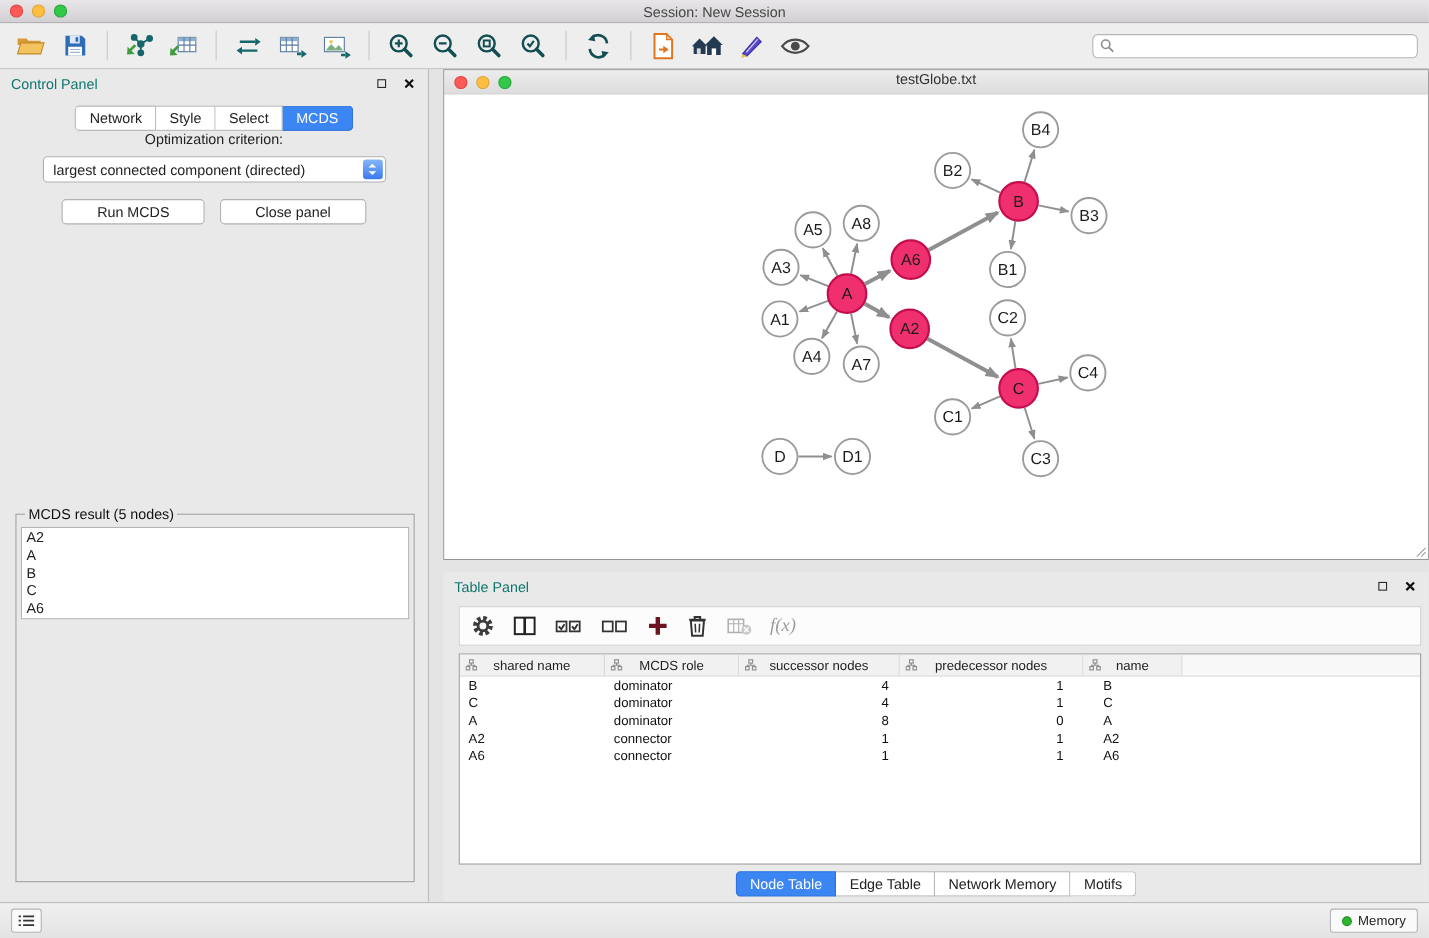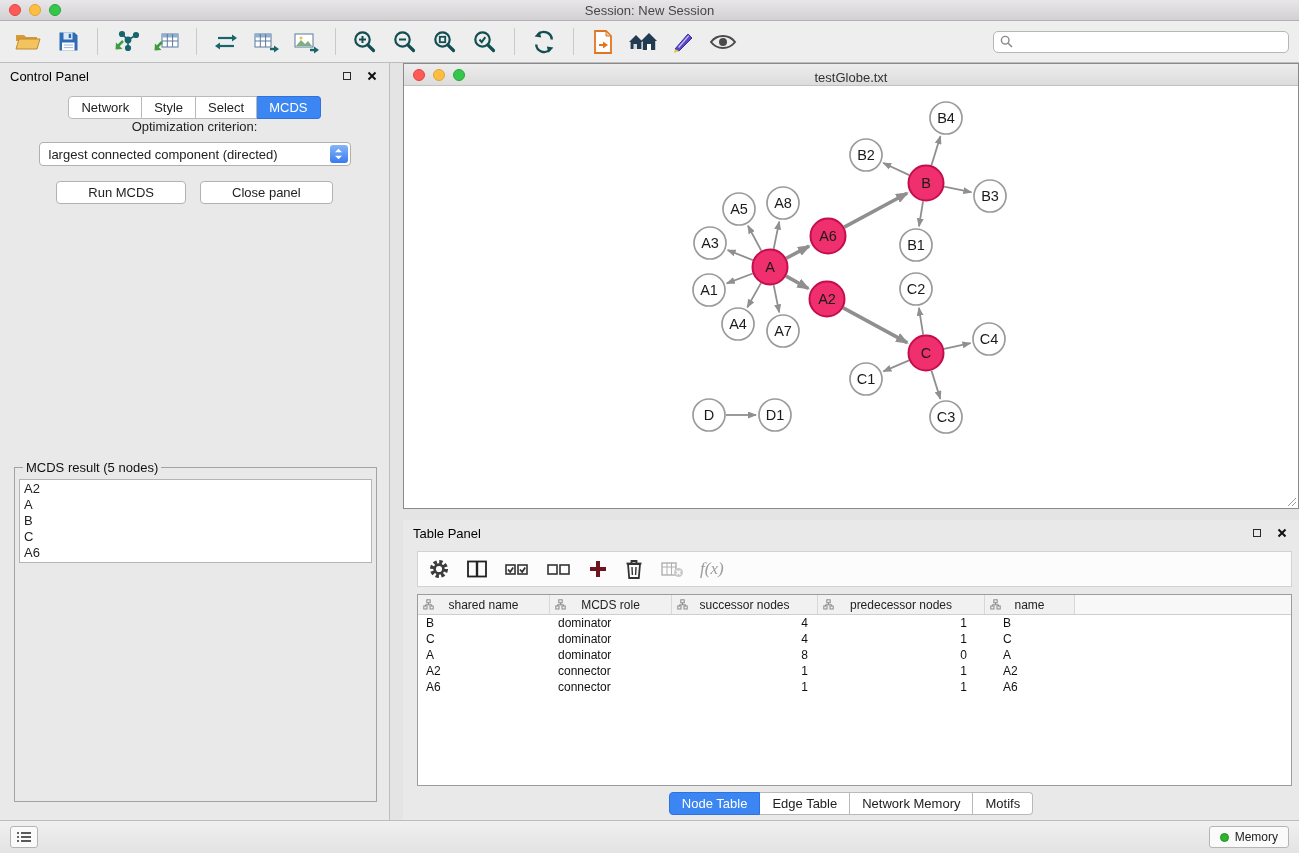--- a/index.html
+++ b/index.html
@@ -16,42 +16,42 @@
 
 .toolbar{height:42px;background:#eeeeee;border-bottom:1px solid #bdbdbd;display:flex;align-items:center;padding:0 10px;gap:4px}
 .tbtn{width:36px;height:34px;display:flex;align-items:center;justify-content:center;border-radius:4px;cursor:default}
 .tsep{width:1px;height:27px;background:#c9c9c9;margin:0 7px}
 .search{margin-left:auto;width:296px;height:22px;background:#fff;border:1px solid #b6b6b6;border-radius:5px;display:flex;align-items:center;padding:0 6px;gap:5px}
 .search input{border:none;outline:none;flex:1;font-size:12px;font-family:inherit;background:transparent}
 
 .main{display:flex;height:757px}
 
 .cpanel{width:390px;background:#e9e9e9;display:flex;flex-direction:column;border-right:1px solid #bdbdbd}
-.phead{height:26px;display:flex;align-items:center;padding:0 10px;font-size:13px;color:#000000;gap:10px}
+.phead{height:26px;display:flex;align-items:center;padding:0 10px;font-size:13px;color:#0f766e;gap:10px}
 .phead .sp{flex:1}
 .wctl{width:15px;height:15px;display:flex;align-items:center;justify-content:center}
 .float-ico{width:8px;height:8px;border:1.5px solid #2a2a2a;display:inline-block}
 .tabs-row{display:flex;justify-content:center;margin:7px 0 0}
 .seg{border:1px solid #b9b9b9;border-left:none;background:#fff;padding:3px 12px;font-size:13px;color:#222}
 .seg:first-child{border-left:1px solid #b9b9b9;border-radius:4px 0 0 4px}
 .seg:last-child{border-radius:0 4px 4px 0}
 .seg.active{background:#3b86f2;border-color:#2f72dd;color:#fff}
 .opt-label{text-align:center;font-size:13px}
 .dropdown{width:312px;height:24px;margin:8px auto 0;background:#fff;border:1px solid #b0b0b0;border-radius:4px;display:flex;align-items:center;position:relative;padding:0 24px 0 9px;font-size:13px;white-space:nowrap}
 .dd-btn{position:absolute;right:2px;top:2px;width:18px;height:18px;background:linear-gradient(#85b5f8,#3a7af0);border-radius:3px;display:flex;align-items:center;justify-content:center}
 .btn-row{display:flex;justify-content:center;gap:14px;margin-top:15px}
 .pbtn{background:#fff;border:1px solid #b2b2b2;border-radius:4px;padding:3px 31px;font-size:13px;font-family:inherit;color:#222}
 .resultset{margin:auto 12px 18px 14px;height:342px;border:1px solid #a3a3a3;padding:4px;display:flex;flex-direction:column}
 .resultset legend{font-size:13px;padding:0 3px;margin-left:4px;color:#111}
 .result-list{flex:1;background:#fff;border:1px solid #b5b5b5;font-size:13px;padding:1px 4px;overflow:auto}
 .result-item{height:16px;line-height:16px}
 
 .rarea{flex:1;display:flex;flex-direction:column;padding-left:13px;background:#e4e4e4}
 .netwin{height:446px;border:1px solid #8a8a8a;display:flex;flex-direction:column;background:#fff;position:relative}
-.netwin-tb{height:22px;background:linear-gradient(#ededed,#dcdcdc);border-bottom:1px solid #c2c2c2;position:relative;display:flex;align-items:flex-end;justify-content:center;font-size:13px;color:#333}
+.netwin-tb{height:22px;background:linear-gradient(#ededed,#dcdcdc);border-bottom:1px solid #c2c2c2;position:relative;display:flex;align-items:flex-start;justify-content:center;font-size:13px;color:#333}
 .netwin-tb .lights{top:5px}
 .netcanvas{flex:1;position:relative;background:#fff;overflow:hidden}
 .grip{position:absolute;right:1px;bottom:1px}
 .vgap{height:11px}
 
 .tpanel{flex:1;background:#e9e9e9;display:flex;flex-direction:column}
 .ttoolbar{margin:5px 7px 7px 14px;height:36px;background:#fcfcfc;border:1px solid #d2d2d2;display:flex;align-items:center;padding:0 10px;gap:16px}
 .tico{display:flex;align-items:center;justify-content:center}
 .fx{font-family:"Liberation Serif",serif;font-style:italic;font-size:17px;color:#9c9c9c}
 .ttable{margin:0 7px 0 14px;flex:1;background:#fff;border:1px solid #9c9c9c;overflow:hidden}

